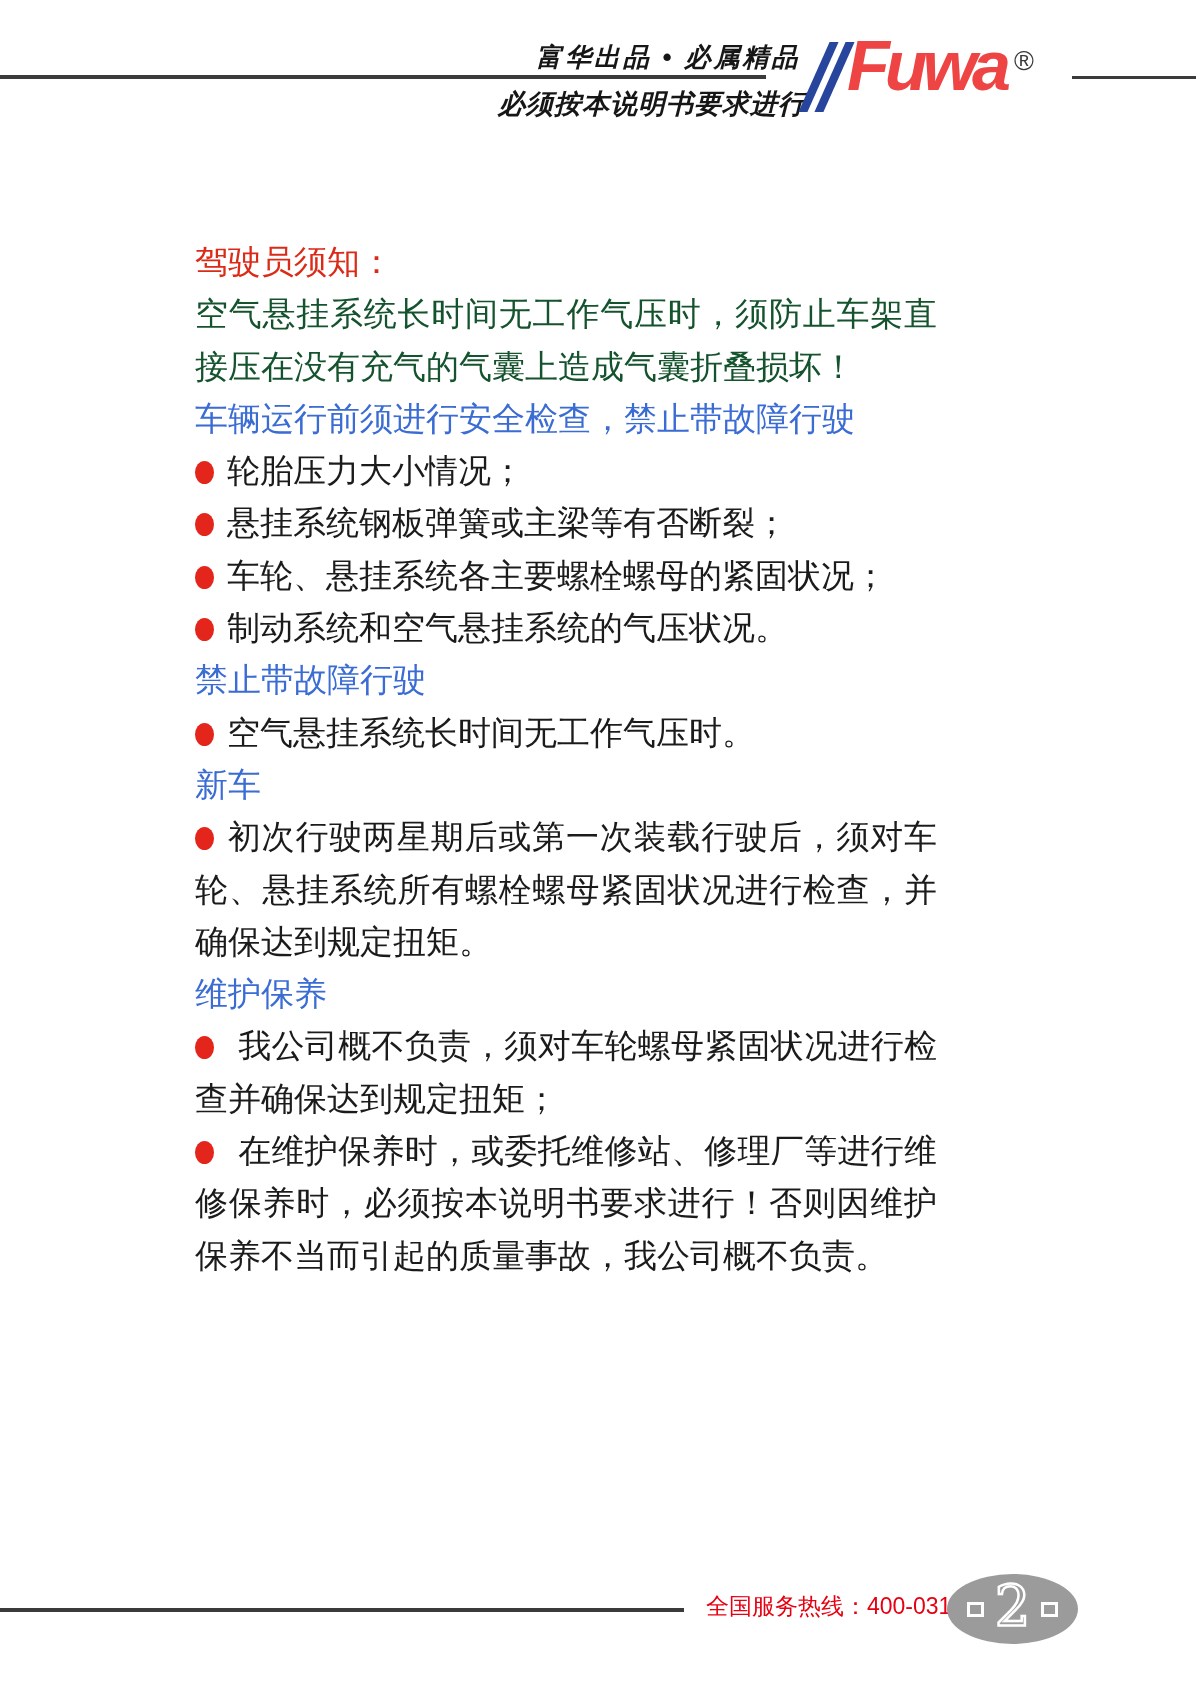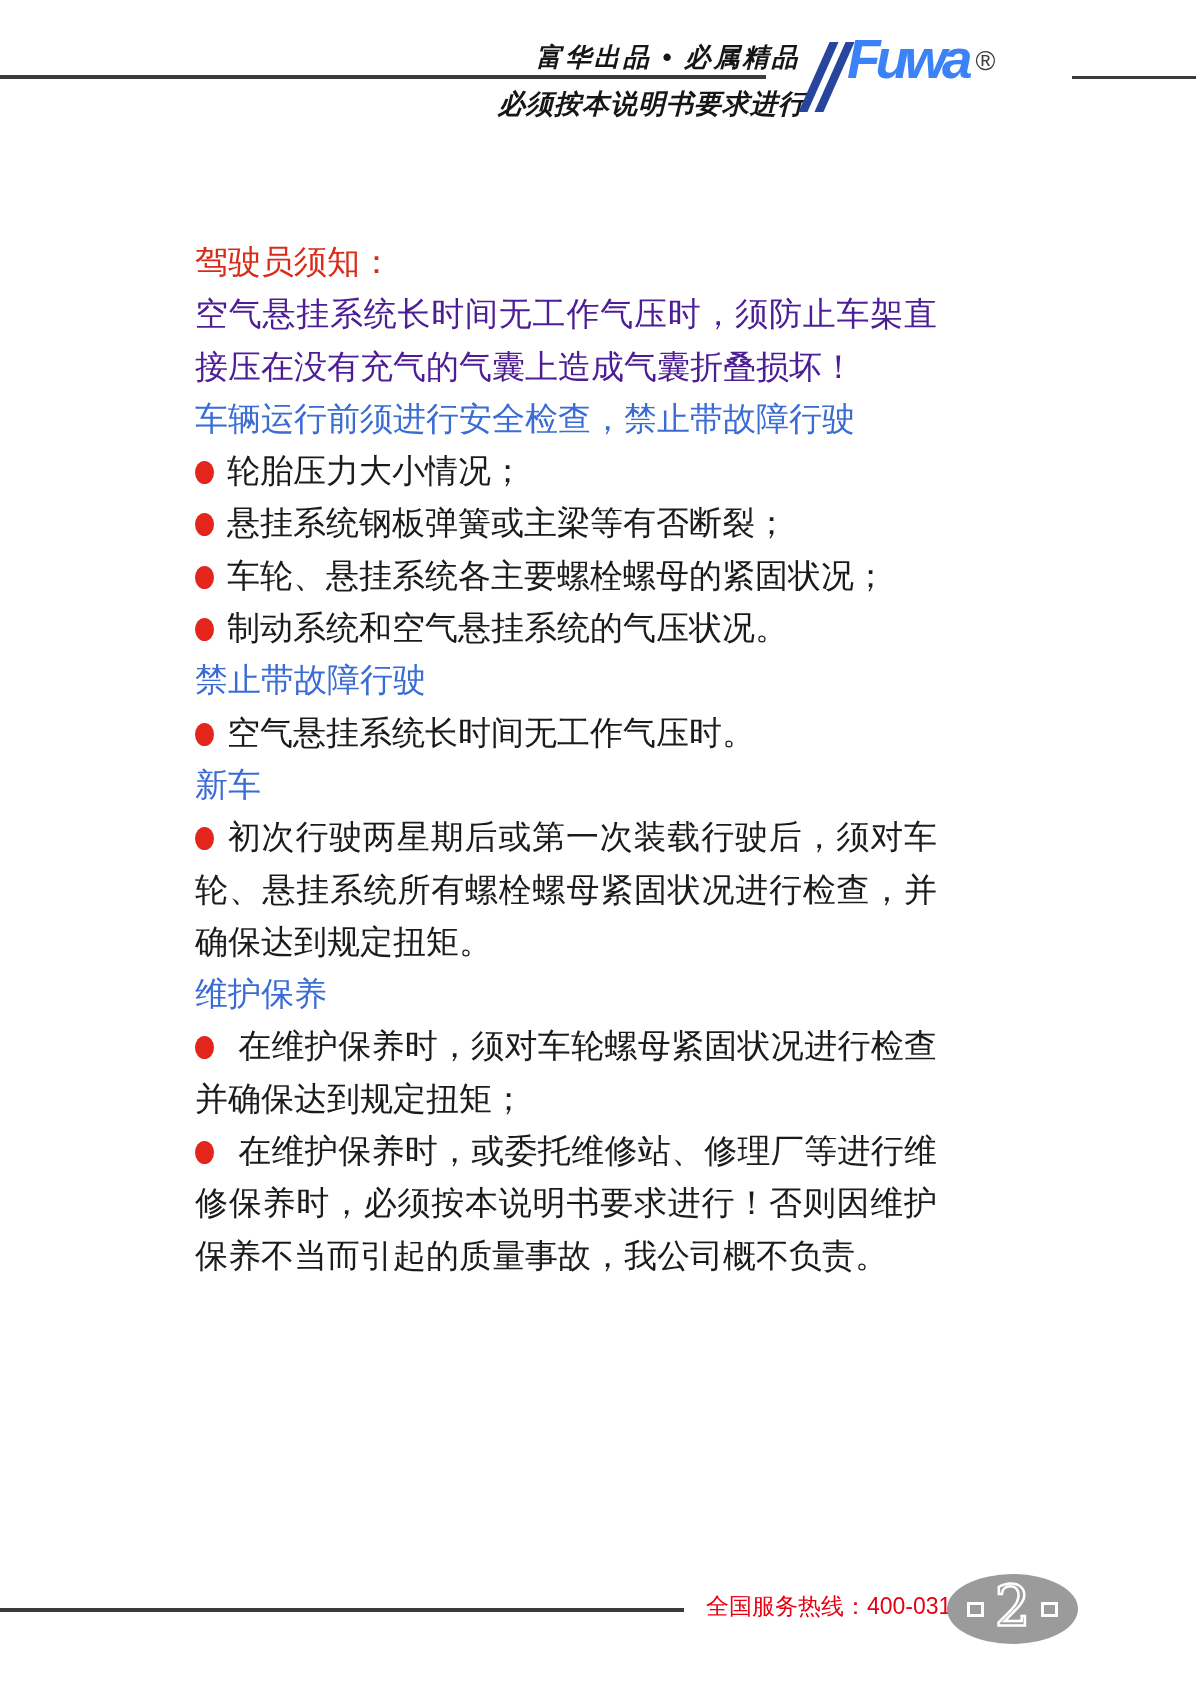--- a/index.html
+++ b/index.html
@@ -42,42 +42,42 @@
   .logo .stripe {
     display: inline-block; width: 9px; height: 70px;
     background: #27459c; transform: skewX(-24deg);
     margin-top: 4px;
   }
   .logo .stripe.s1 { margin-right: 7px; }
   .logo .stripe.s2 { margin-right: 8px; }
   .logo-text {
     font-family: "Liberation Sans", sans-serif;
     font-weight: bold; font-style: italic;
-    font-size: 55px; line-height: 0.92;
-    color: #3b82f6; letter-spacing: -5px;
+    font-size: 70px; line-height: 0.92;
+    color: #ef4444; letter-spacing: -5px;
     margin-top: -4px;
   }
   .logo-reg {
     font-family: "Liberation Sans", sans-serif;
     font-style: normal; font-weight: normal;
     font-size: 27px; color: #3a3a3a;
     margin-left: 8px; margin-top: 8px;
   }
 
   
   .content {
     position: absolute; left: 195px; top: 236px;
     width: 742px;
     font-size: 33px; line-height: 52.3px;
     color: #1b1b1b;
     text-align: justify;
   }
   .content p { margin: 0; }
   .h-red   { color: #db2b18; }
-  .p-red   { color: #4c1d95; }
+  .p-red   { color: #14532d; }
   .h-blue  { color: #3a6cd4; }
   .dot {
     display: inline-block;
     width: 19px; height: 23px;
     background: #e3251c; border-radius: 50%;
     margin-right: 13px; vertical-align: -2px;
   }
   .bullet-spaced .dot { margin-right: 24px; }
 
   
@@ -137,21 +137,21 @@
     <p class="bullet"><span class="dot"></span><span>车轮、悬挂系统各主要螺栓螺母的紧固状况；</span></p>
     <p class="bullet"><span class="dot"></span><span>制动系统和空气悬挂系统的气压状况。</span></p>
 
     <p class="h-blue">禁止带故障行驶</p>
     <p class="bullet"><span class="dot"></span><span>空气悬挂系统长时间无工作气压时。</span></p>
 
     <p class="h-blue">新车</p>
     <p class="bullet"><span class="dot"></span><span>初次行驶两星期后或第一次装载行驶后，须对车轮、悬挂系统所有螺栓螺母紧固状况进行检查，并确保达到规定扭矩。</span></p>
 
     <p class="h-blue">维护保养</p>
-    <p class="bullet bullet-spaced"><span class="dot"></span><span>在维护保养时，须对车轮螺母紧固状况进行检查并确保达到规定扭矩；</span></p>
+    <p class="bullet bullet-spaced"><span class="dot"></span><span>我公司概不负责，须对车轮螺母紧固状况进行检查并确保达到规定扭矩；</span></p>
     <p class="bullet bullet-spaced"><span class="dot"></span><span>在维护保养时，或委托维修站、修理厂等进行维修保养时，必须按本说明书要求进行！否则因维护保养不当而引起的质量事故，我公司概不负责。</span></p>
   </div>
 
   <div class="ftr-rule"></div>
   <div class="hotline">
     <span>全国服务热线：</span><span>400-0318-333</span>
   </div>
   <div class="badge">
     <span class="sq"></span>
     <span class="num">2</span>

